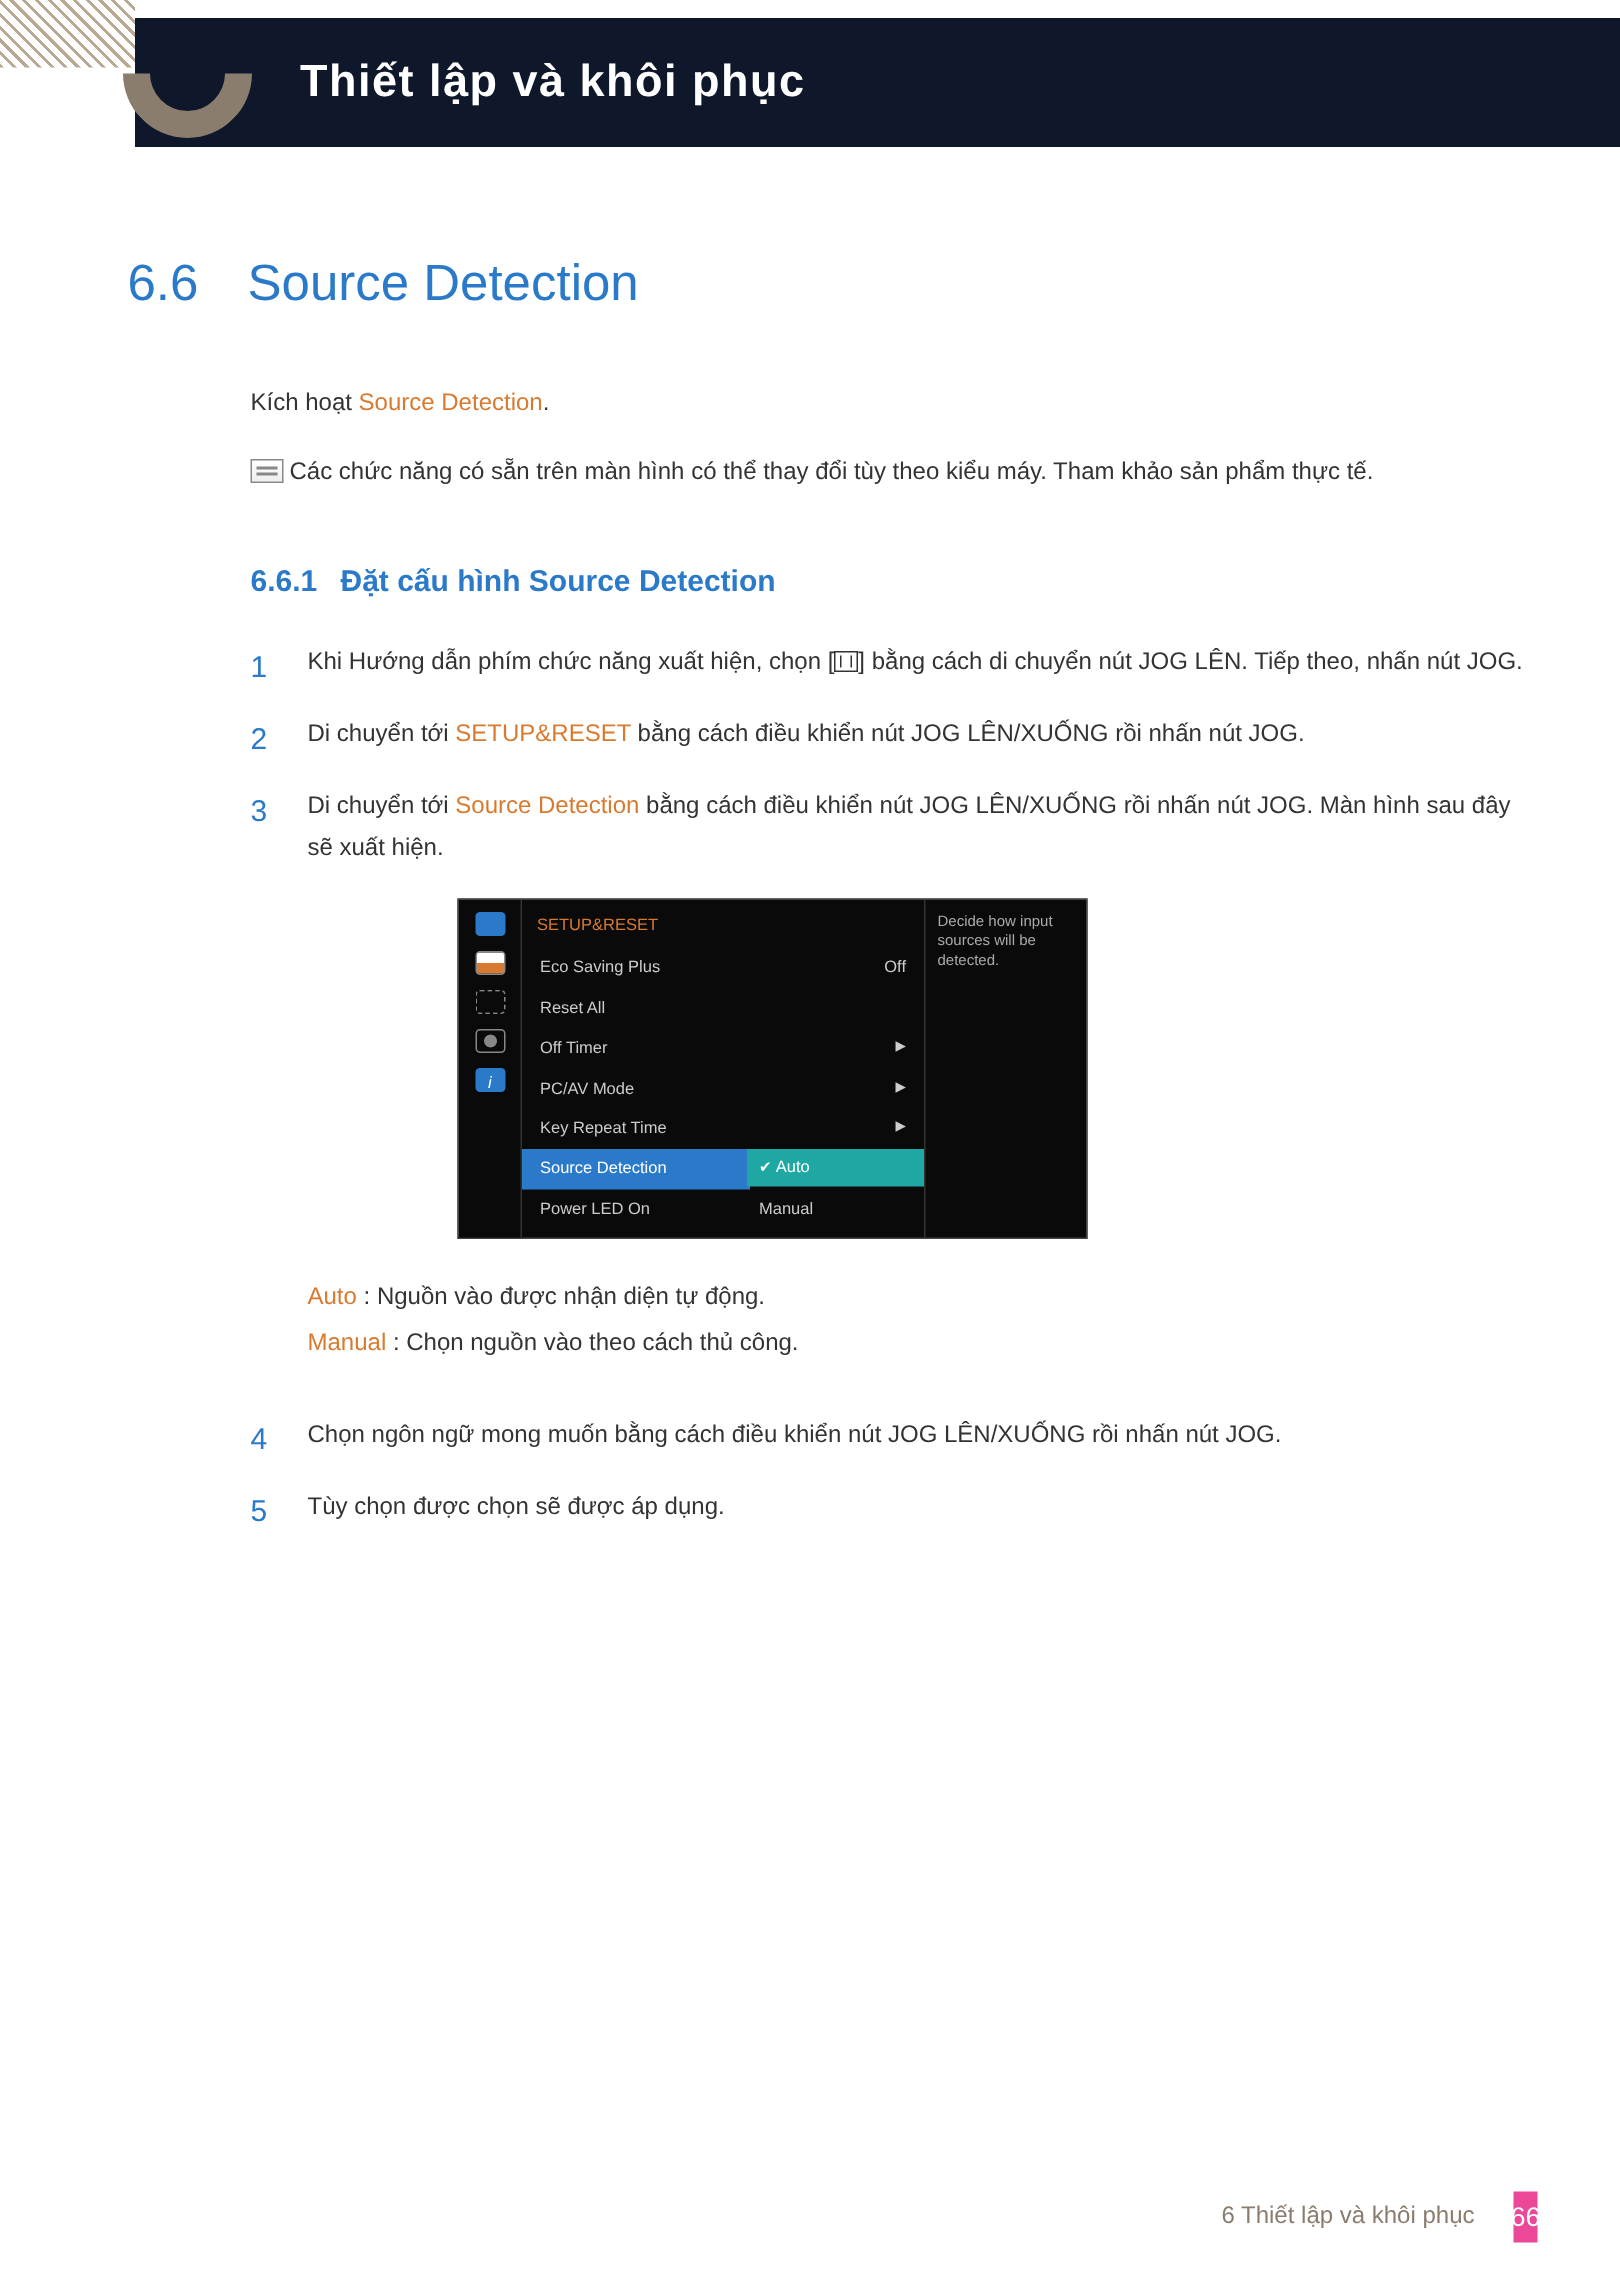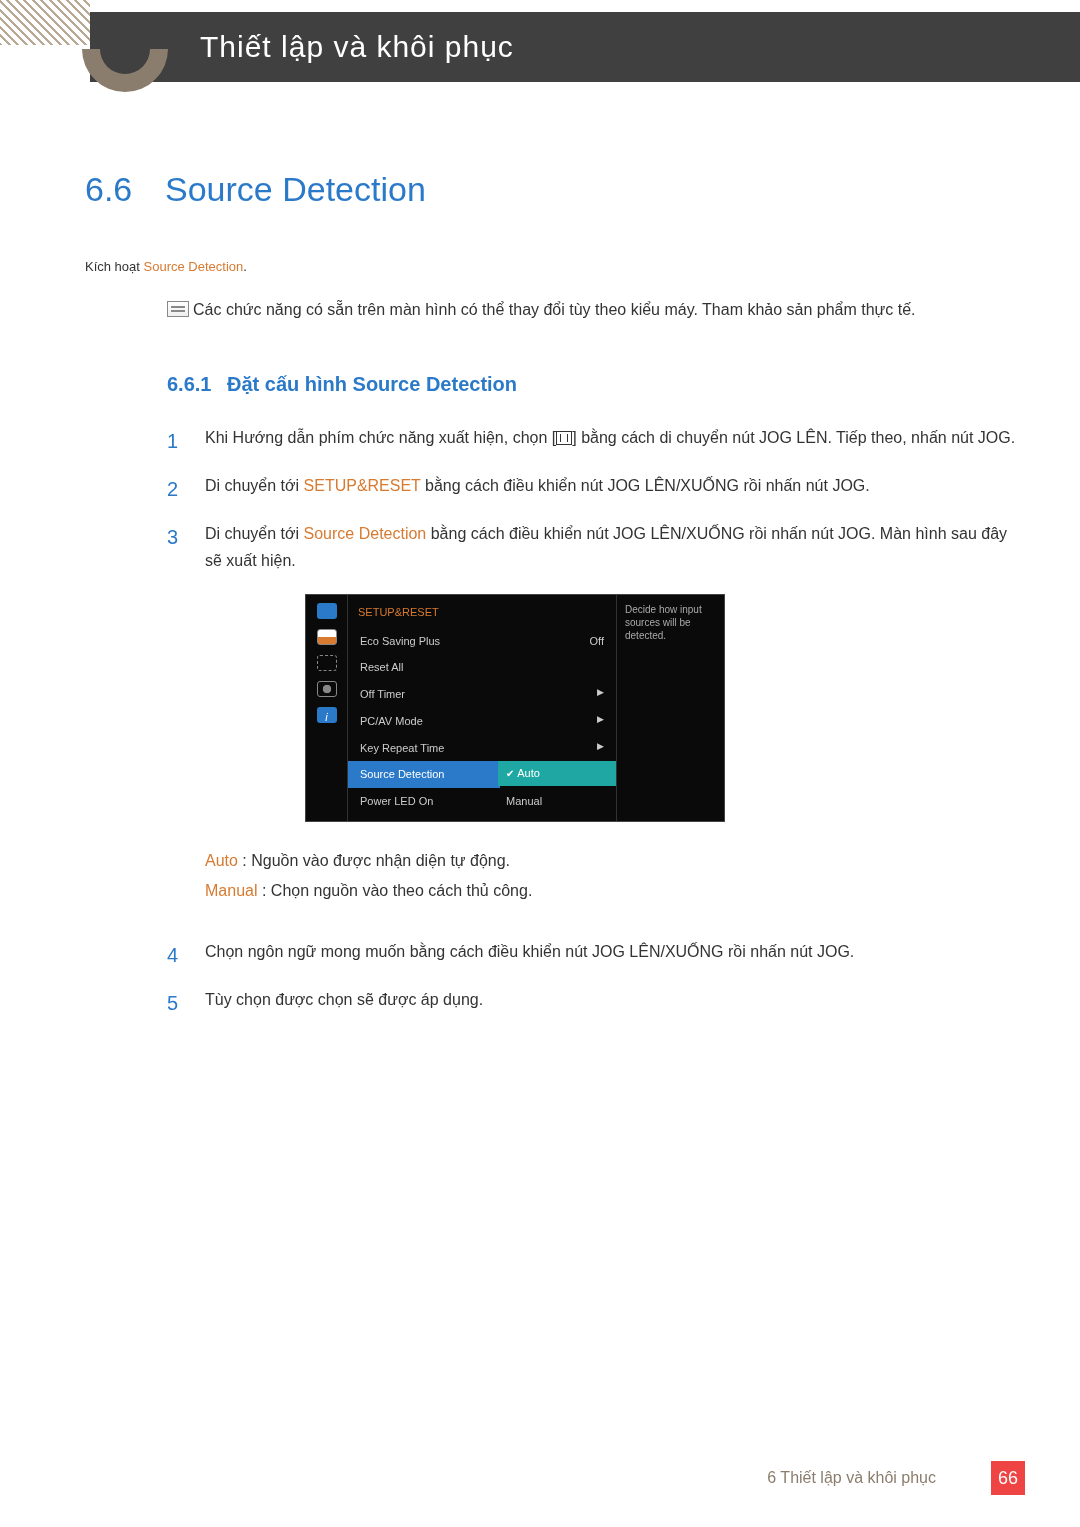--- a/index.html
+++ b/index.html
@@ -13,24 +13,25 @@
   }
   .top-stripes {
     position: absolute;
     top: 0; left: 0;
     width: 90px; height: 45px;
     background: repeating-linear-gradient(45deg, #b9a893 0 2px, #fff 2px 6px);
   }
   .header-bar {
     position: absolute;
     top: 12px; left: 90px; right: 0;
-    height: 70px;
-    background: #404040;
+    height: 86px;
+    background: #0f172a;
     display: flex;
     align-items: center;
+    font-weight: bold;
   }
   .header-arc {
     position: absolute;
     left: 82px; top: 6px;
     width: 86px; height: 86px;
     border: 18px solid #8b7d6e;
     border-radius: 50%;
     border-top-color: transparent;
     border-left-color: transparent;
     transform: rotate(45deg);
@@ -38,21 +39,21 @@
   }
   .chapter-title {
     margin-left: 110px;
     color: #fff;
     font-size: 30px;
     letter-spacing: 1px;
   }
   .content { position: absolute; top: 170px; left: 85px; right: 60px; }
   .h1 { color: #2a7ac9; font-size: 34px; font-weight: 400; margin-bottom: 48px; }
   .h1 .num { display: inline-block; width: 80px; }
-  .body-text { font-size: 13px; line-height: 1.55; color: #333; }
+  .body-text { font-size: 16px; line-height: 1.55; color: #333; margin-left: 82px; }
   .highlight { color: #d87a30; }
   .info-row { display: flex; margin-top: 20px; margin-left: 82px; gap: 4px; }
   .info-icon {
     width: 22px; height: 16px; border: 1px solid #888;
     background: linear-gradient(#fff, #eee);
     margin-top: 4px;
     flex-shrink: 0;
     position: relative;
   }
   .info-icon::before, .info-icon::after {
@@ -117,24 +118,23 @@
 
   .bullet-defs { margin-left: 198px; font-size: 16px; line-height: 1.9; margin-bottom: 18px; }
 
   .footer {
     position: absolute; bottom: 32px; left: 0; right: 0;
     display: flex; justify-content: flex-end; align-items: center;
     padding-right: 55px; gap: 26px;
     font-size: 16px; color: #8b7d6e;
   }
   .page-box {
-    background: #ef4444; color: #fff; width: 34px; height: 34px;
+    background: #ec4899; color: #fff; width: 16px; height: 34px;
     display: flex; align-items: center; justify-content: center;
     font-size: 18px;
-    margin-left: 29px;
   }
 </style>
 </head>
 <body>
 
 <div class="top-stripes"></div>
 <div class="header-arc"></div>
 <div class="header-bar">
   <div class="chapter-title">Thiết lập và khôi phục</div>
 </div>

